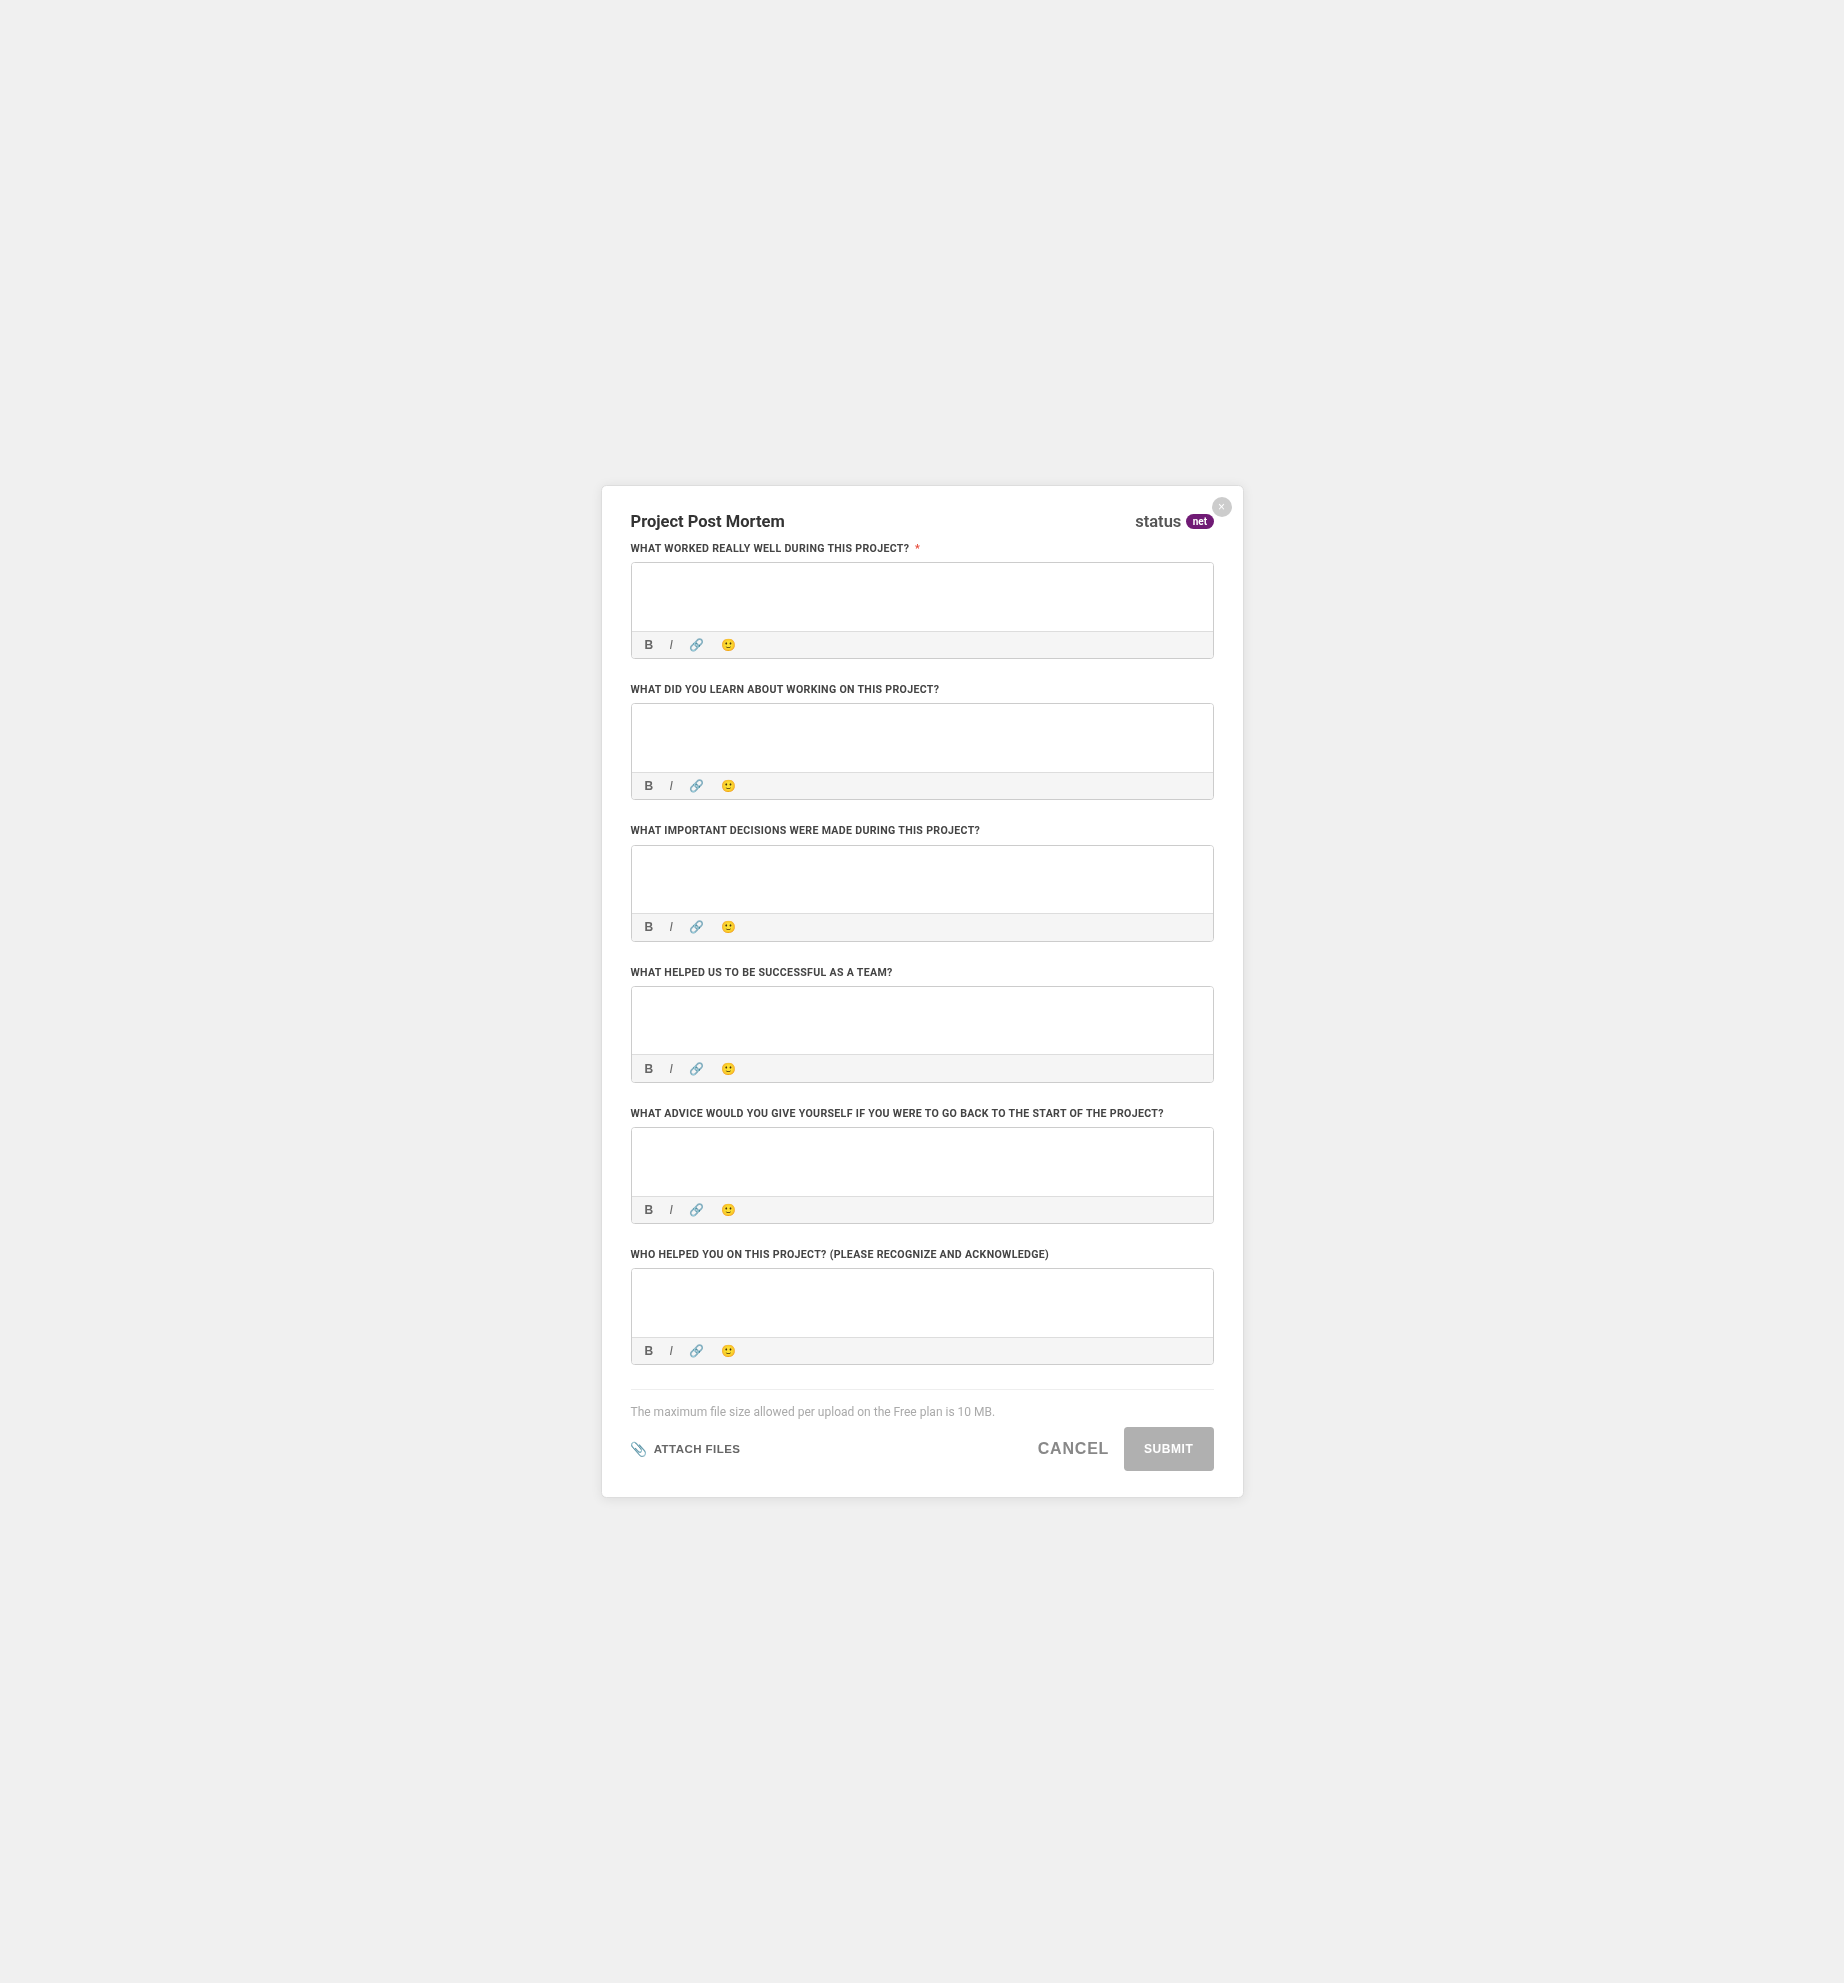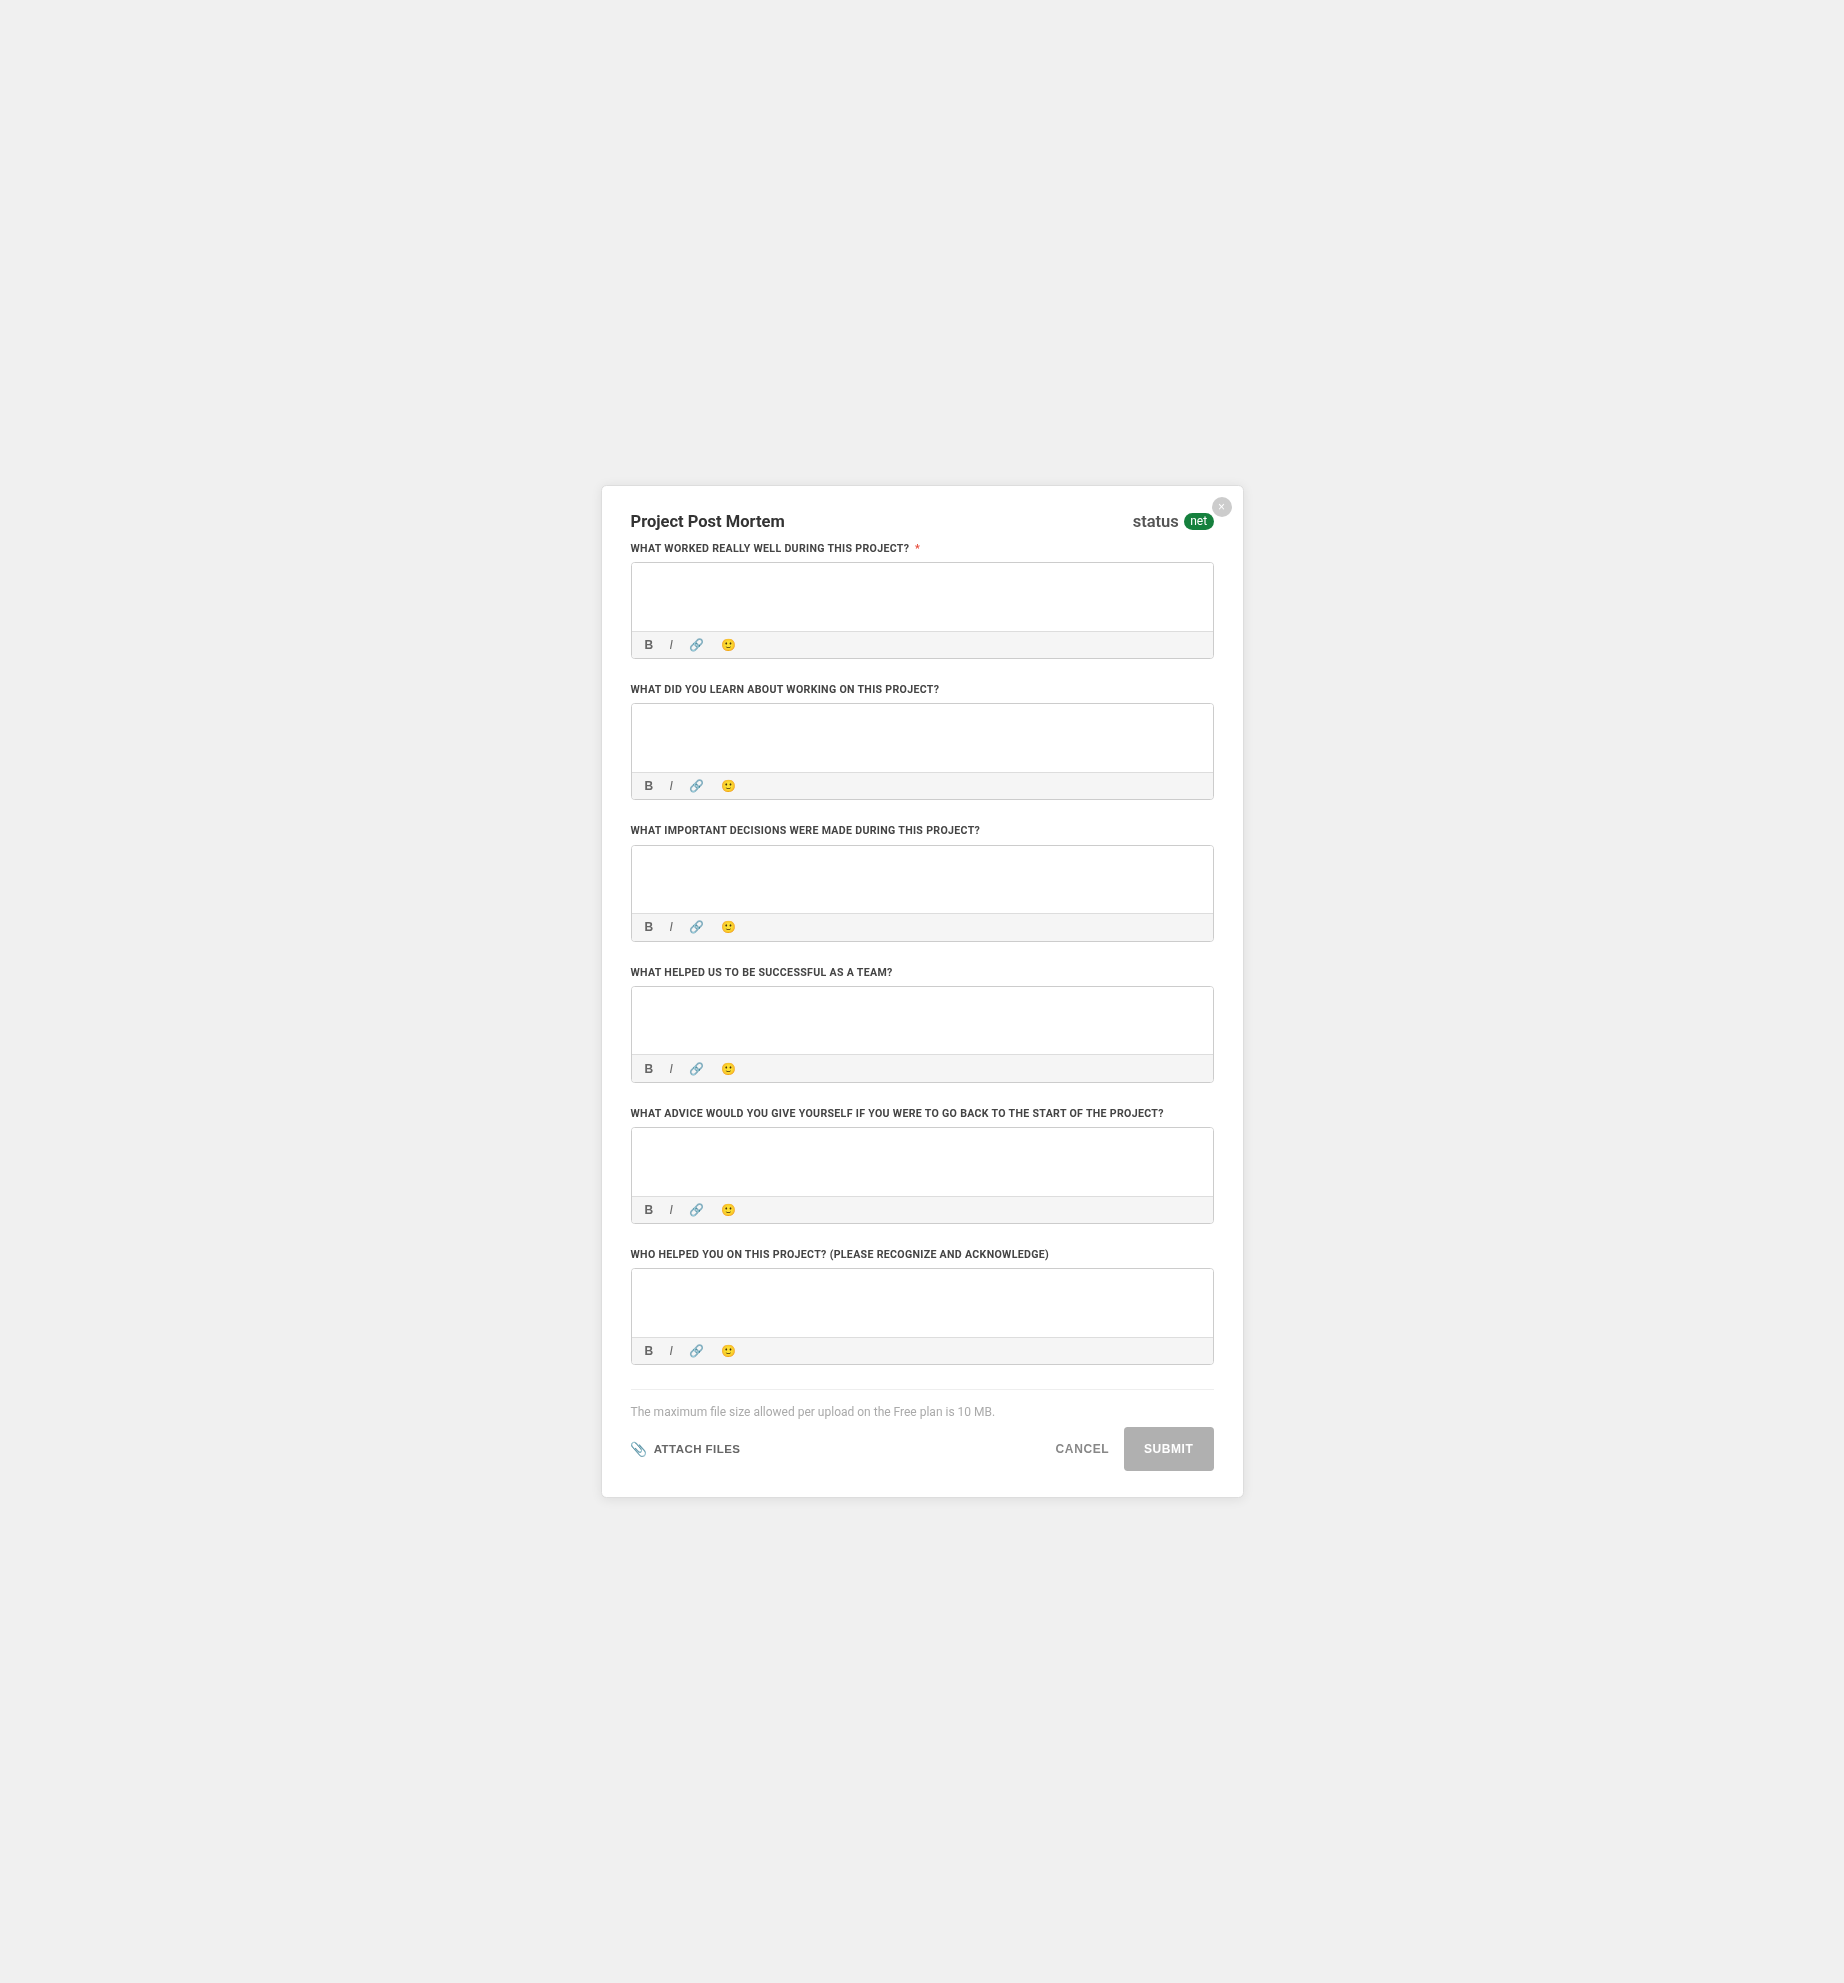--- a/index.html
+++ b/index.html
@@ -51,24 +51,24 @@
       gap: 5px;
     }
 
     .brand-text {
       font-size: 16.5px;
       font-weight: 600;
       color: #555;
     }
 
     .brand-badge {
-      background-color: #15803d;
+      background-color: #701a75;
       color: #fff;
-      font-size: 12px;
-      font-weight: 400;
+      font-size: 10px;
+      font-weight: 700;
       border-radius: 11px;
       padding: 1.8px 6.4px;
     }
 
     .close-btn {
       position: absolute;
       top: 11px;
       right: 11px;
       width: 20px;
       height: 20px;
@@ -189,21 +189,21 @@
     .right-actions {
       display: flex;
       align-items: center;
       gap: 14.7px;
     }
 
     .cancel-btn {
       background: none;
       border: none;
       cursor: pointer;
-      font-size: 12px;
+      font-size: 16px;
       font-weight: 600;
       color: #888;
       letter-spacing: 0.05em;
       text-transform: uppercase;
     }
 
     .submit-btn {
       background: #b0b0b0;
       color: #fff;
       border: none;

